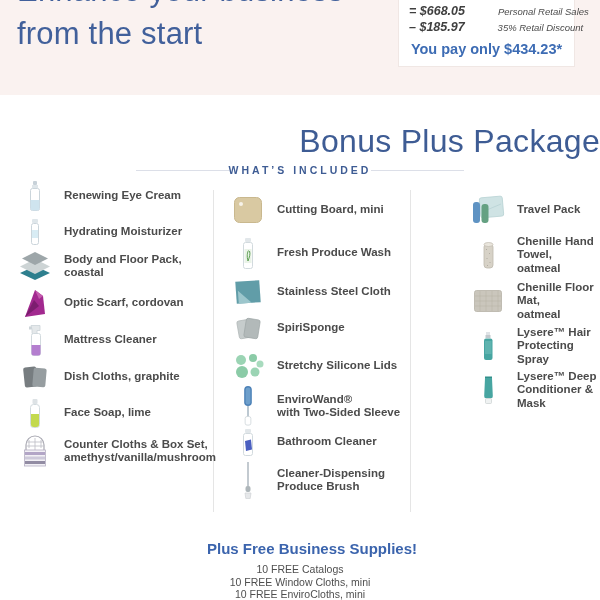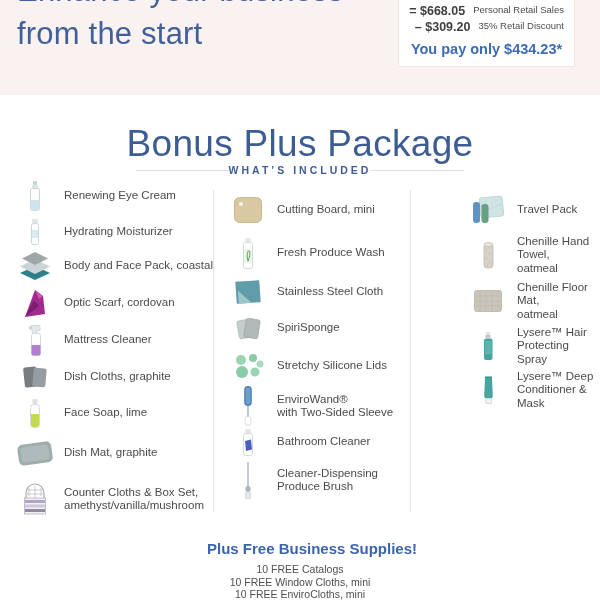--- a/index.html
+++ b/index.html
@@ -6,41 +6,41 @@
   html,body{margin:0;padding:0;background:#fff;}
   .page{position:relative;width:600px;height:600px;background:#FFFFFF;overflow:hidden;
         font-family:"Liberation Sans",sans-serif;}
 
   
   .hero{position:absolute;left:0;top:0;width:600px;height:95px;background:#FAF2F0;}
   .hero-title{position:absolute;left:17px;top:-31px;margin:0;font-size:31px;line-height:43px;
               font-weight:400;color:#41609B;white-space:pre-line;letter-spacing:.2px;}
   .price-card{position:absolute;left:398px;top:-12px;width:177px;box-sizing:border-box;
               background:#FFFFFF;border:1px solid #F0E7E4;padding:14px 8px 9px 8px;}
-  .price-row{display:flex;align-items:flex-start;gap:8px;padding:1px 2px;}
+  .price-row{display:flex;align-items:center;gap:20px;padding:1px 2px;font-style:italic;}
   .price-amount{font-size:12.5px;font-weight:700;color:#3F3F3F;width:62px;white-space:nowrap;text-align:right;}
-  .price-label{font-size:9.5px;color:#4C4C4C;white-space:nowrap;}
+  .price-label{font-size:9.5px;color:#4C4C4C;white-space:nowrap;margin-left:13px;}
   .price-total{margin-top:6px;text-align:center;font-size:14.5px;font-weight:700;color:#3D6CB4;}
 
   
-  .pkg-title{position:absolute;top:123px;left:0;width:600px;margin:0;text-align:center;
-             font-size:37px;font-weight:400;color:#3E5C94;letter-spacing:.3px;}
+  .pkg-title{position:absolute;top:123px;left:0;width:600px;margin:0;text-align:right;
+             font-size:32px;font-weight:400;color:#3E5C94;letter-spacing:.3px;}
   .subtitle{position:absolute;top:164px;left:0;width:600px;display:flex;align-items:center;
             justify-content:center;gap:0;}
   .subtitle .line{width:93px;height:1px;background:#DCDFE8;}
   .st-text{font-size:10.5px;letter-spacing:3px;color:#3E5C94;font-weight:700;}
 
   
   .col{position:absolute;display:flex;flex-direction:column;box-sizing:border-box;}
   .col1{left:0;top:177px;width:213px;}
   .col2{left:213px;top:188px;width:197px;}
   .col3{left:410px;top:188px;width:190px;padding-left:43px;}
   .row{display:flex;align-items:center;padding-left:14px;}
   .ic{flex:0 0 42px;width:42px;display:flex;align-items:center;justify-content:center;}
-  .item-label{margin-left:8px;font-size:11.5px;line-height:13.5px;color:#4B4B4B;white-space:pre-line;}
+  .item-label{margin-left:8px;font-size:11.5px;line-height:13.5px;color:#4B4B4B;white-space:pre-line;font-weight:bold;}
   .h32{height:32px}.h34{height:34px}.h36{height:36px}.h38{height:38px}.h40{height:40px}
   .h42{height:42px}.h44{height:44px}.h46{height:46px}.h48{height:48px}
   .divider{position:absolute;top:190px;width:1px;height:322px;background:#E5E5E5;}
   .d1{left:213px}.d2{left:410px}
 
   
   .foot-head{position:absolute;top:540px;left:0;width:600px;text-align:center;
              font-size:15px;font-weight:700;color:#3B64AD;padding-left:12px;}
   .foot-lines{position:absolute;top:563px;left:0;width:600px;text-align:center;
               font-size:10.5px;line-height:12.5px;color:#4F4F4F;}
@@ -52,21 +52,21 @@
 
   <div class="hero">
     <h1 class="hero-title">Enhance your business
 from the start</h1>
     <div class="price-card">
       <div class="price-row">
         <span class="price-amount">= $668.05</span>
         <span class="price-label">Personal Retail Sales</span>
       </div>
       <div class="price-row">
-        <span class="price-amount">– $309.20</span>
+        <span class="price-amount">– $185.97</span>
         <span class="price-label">35% Retail Discount</span>
       </div>
       <div class="price-total">You pay only $434.23*</div>
     </div>
   </div>
 
   <h2 class="pkg-title">Bonus Plus Package</h2>
   <div class="subtitle">
     <span class="line"></span>
     <span class="st-text">WHAT’S INCLUDED</span>
@@ -99,21 +99,21 @@
       <span class="item-label">Hydrating Moisturizer</span>
     </div>
     <div class="row h34">
       <span class="ic">
         <svg width="36" height="30" viewBox="0 0 36 30">
             <path d="M18,15 L33,22 L18,29 L3,22 Z" fill="#2E7F8E"></path>
             <path d="M18,8 L33,15.5 L18,23 L3,15.5 Z" fill="#CDD4D5"></path>
             <path d="M18,1 L31,7.5 L18,14 L5,7.5 Z" fill="#9DA6A9"></path>
           </svg>
       </span>
-      <span class="item-label">Body and Face Pack, coastal</span>
+      <span class="item-label">Body and Floor Pack, coastal</span>
     </div>
     <div class="row h40">
       <span class="ic">
         <svg width="30" height="32" viewBox="0 0 30 32">
             <path d="M5,30 L15,3 L23,9 L25,27 Z" fill="#A2298F"></path>
             <path d="M5,30 L14,13 L19,19 Z" fill="#7C1D6F"></path>
             <path d="M15,3 L23,9 L19,12 Z" fill="#C45BAE"></path>
           </svg>
       </span>
       <span class="item-label">Optic Scarf, cordovan</span>
@@ -140,29 +140,20 @@
     </div>
     <div class="row h32">
       <span class="ic">
         <svg width="16" height="31" viewBox="0 0 16 31">
             <rect x="5.5" y="1" width="5" height="5" rx="1" fill="#DDE2E5"></rect>
             <rect x="3.5" y="6.5" width="9" height="23" rx="3" fill="#fff" stroke="#D2DADE"></rect>
             <path d="M4,16 h8 v10.5 a2.5,2.5 0 0 1 -2.5,2.5 h-3 a2.5,2.5 0 0 1 -2.5,-2.5 Z" fill="#C3D94E"></path>
           </svg>
       </span>
       <span class="item-label">Face Soap, lime</span>
-    </div>
-    <div class="row h48">
-      <span class="ic">
-        <svg width="40" height="30" viewBox="0 0 40 30">
-            <rect x="3" y="5" width="34" height="21" rx="5" fill="#9FAEAD" transform="rotate(-8 20 15)"></rect>
-            <rect x="6" y="8" width="28" height="15" rx="3" fill="#AEBBBA" transform="rotate(-8 20 15)"></rect>
-          </svg>
-      </span>
-      <span class="item-label">Dish Mat, graphite</span>
     </div>
     <div class="row h44">
       <span class="ic">
         <svg width="30" height="34" viewBox="0 0 30 34">
             <path d="M6,16 v-5 a9,9 0 0 1 18,0 v5" fill="none" stroke="#A9A9B2" stroke-width="1.2"></path>
             <path d="M9,14 v-8 M15,16 v-12 M21,14 v-8 M7,8 h16 M6.5,12 h17" stroke="#BBBBC4" stroke-width="0.8" fill="none"></path>
             <rect x="4.5" y="16" width="21" height="16" fill="#F2F0F5" stroke="#B5AEC2" stroke-width="0.8"></rect>
             <rect x="5" y="18" width="20" height="3" fill="#B2A5C6"></rect>
             <rect x="5" y="22.5" width="20" height="3" fill="#CDC9DA"></rect>
             <rect x="5" y="27" width="20" height="3" fill="#928CA3"></rect>

